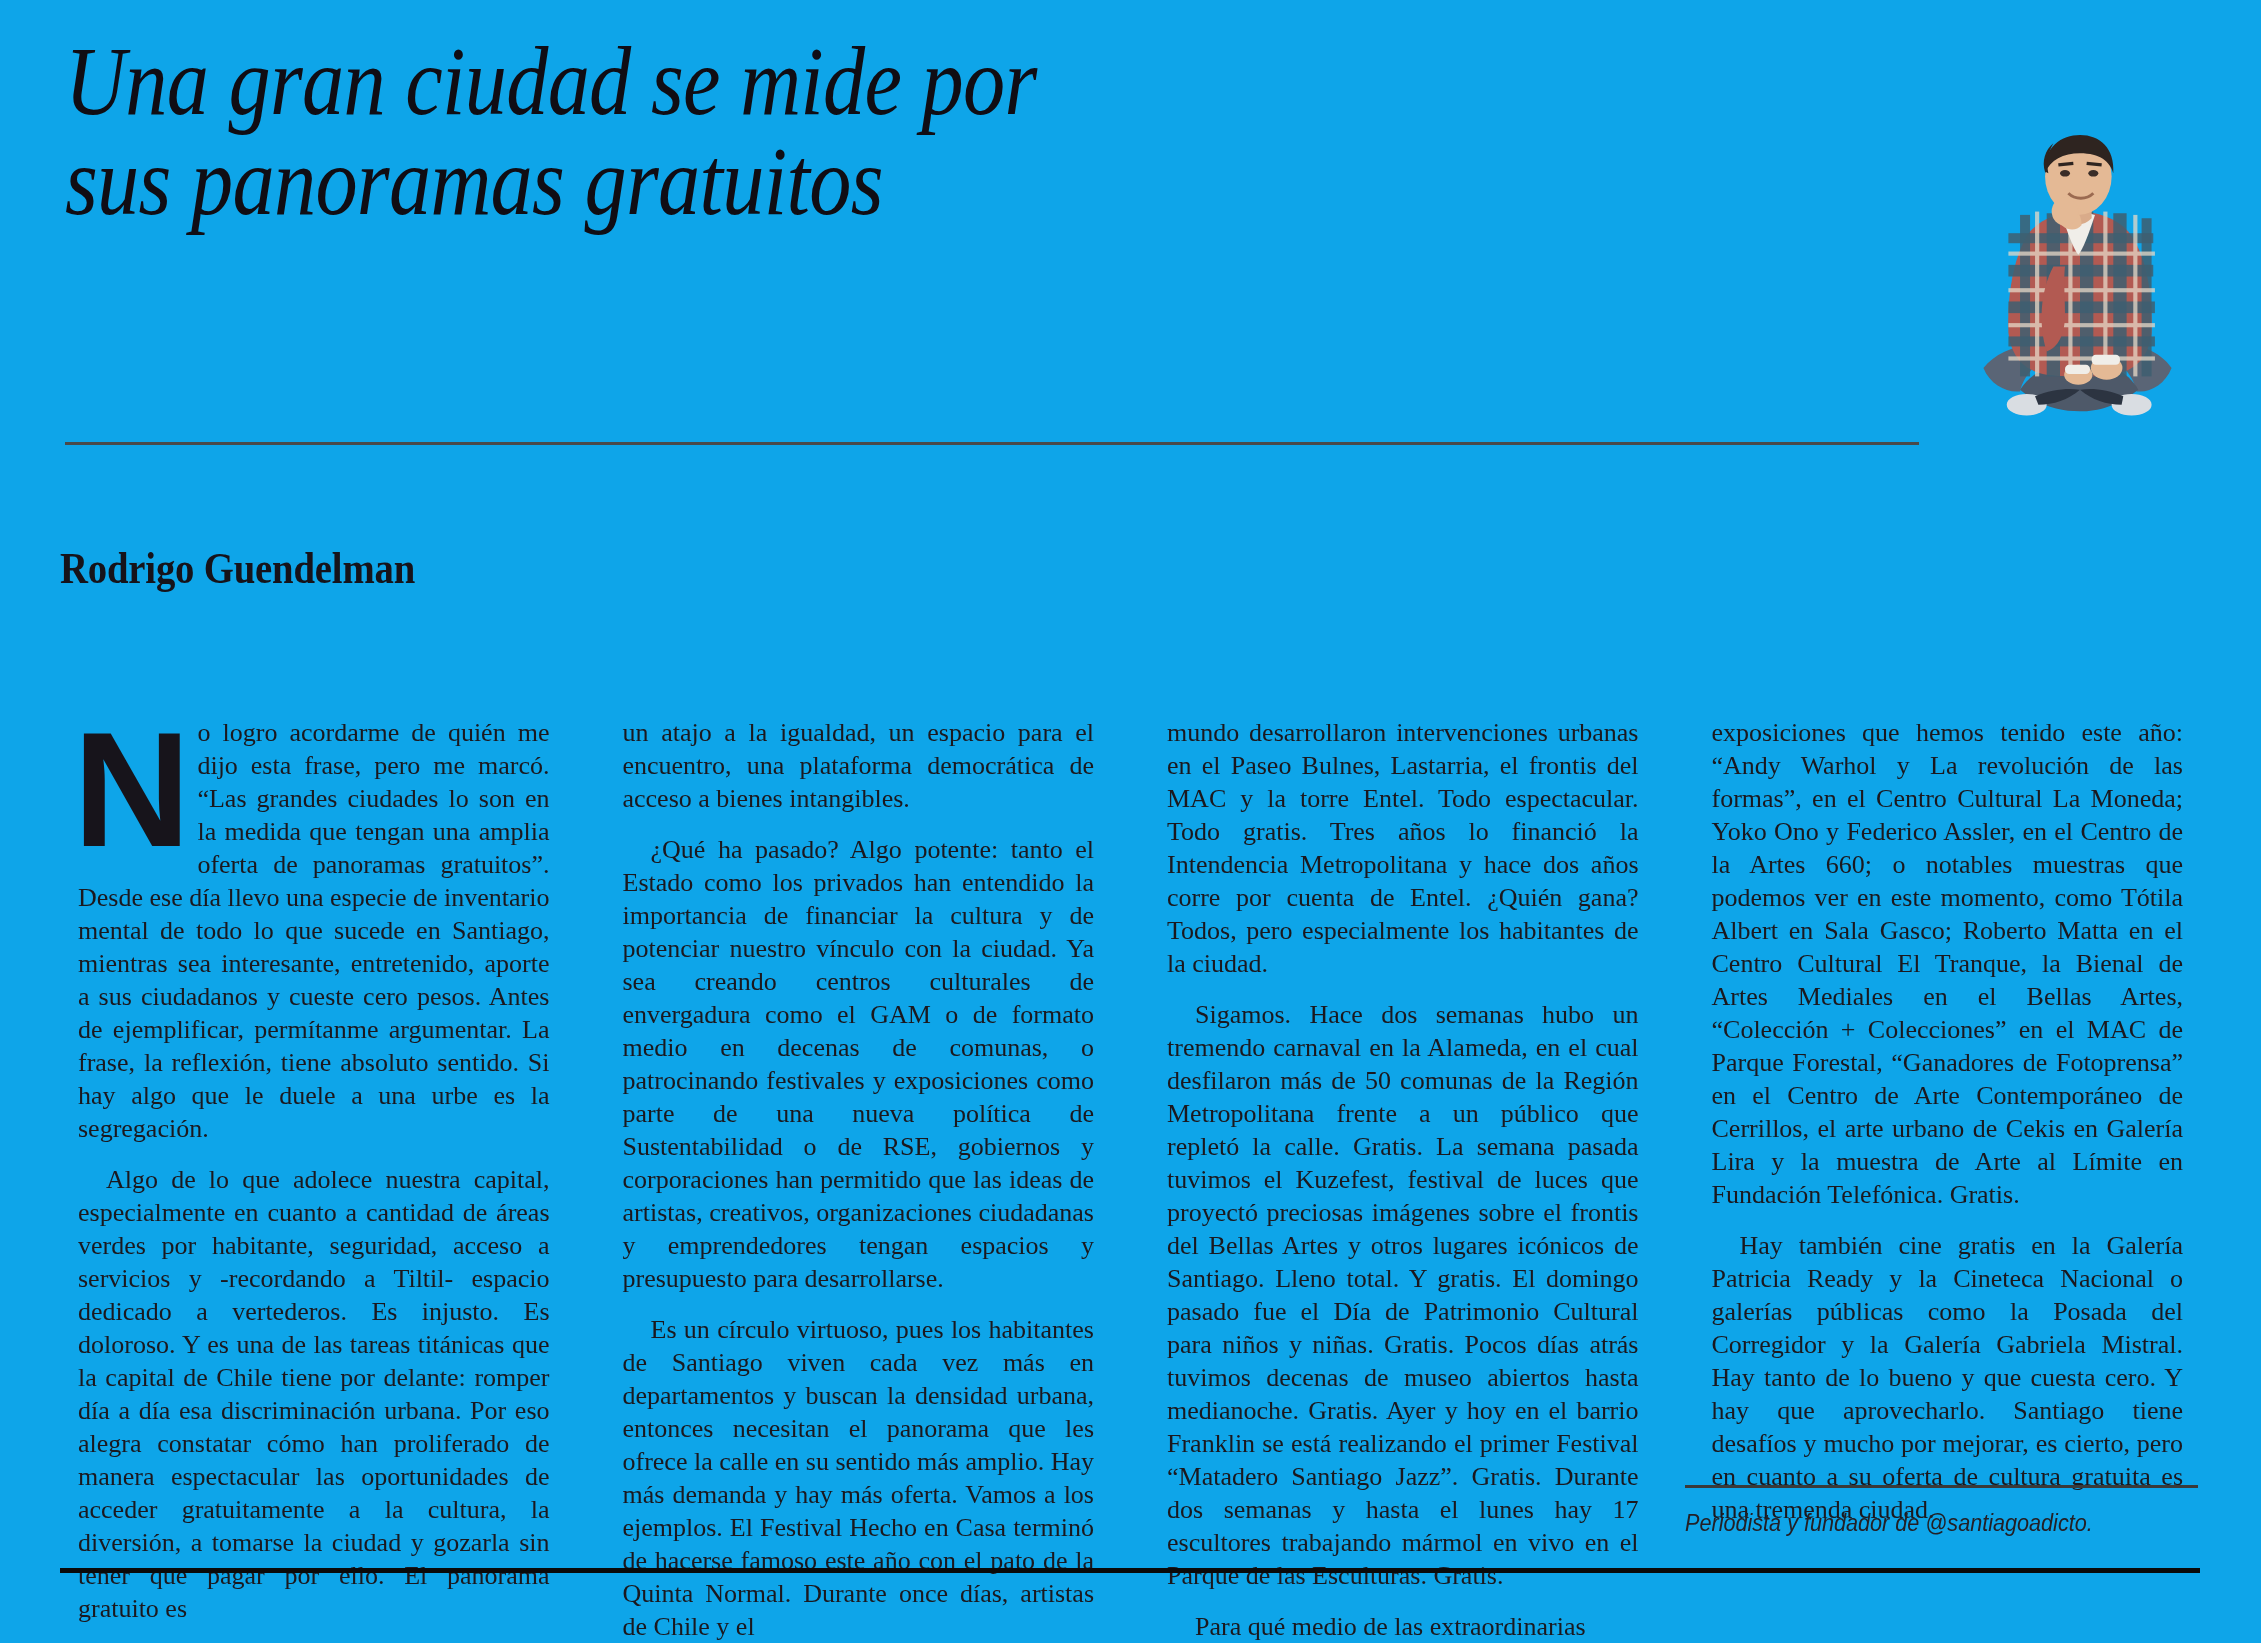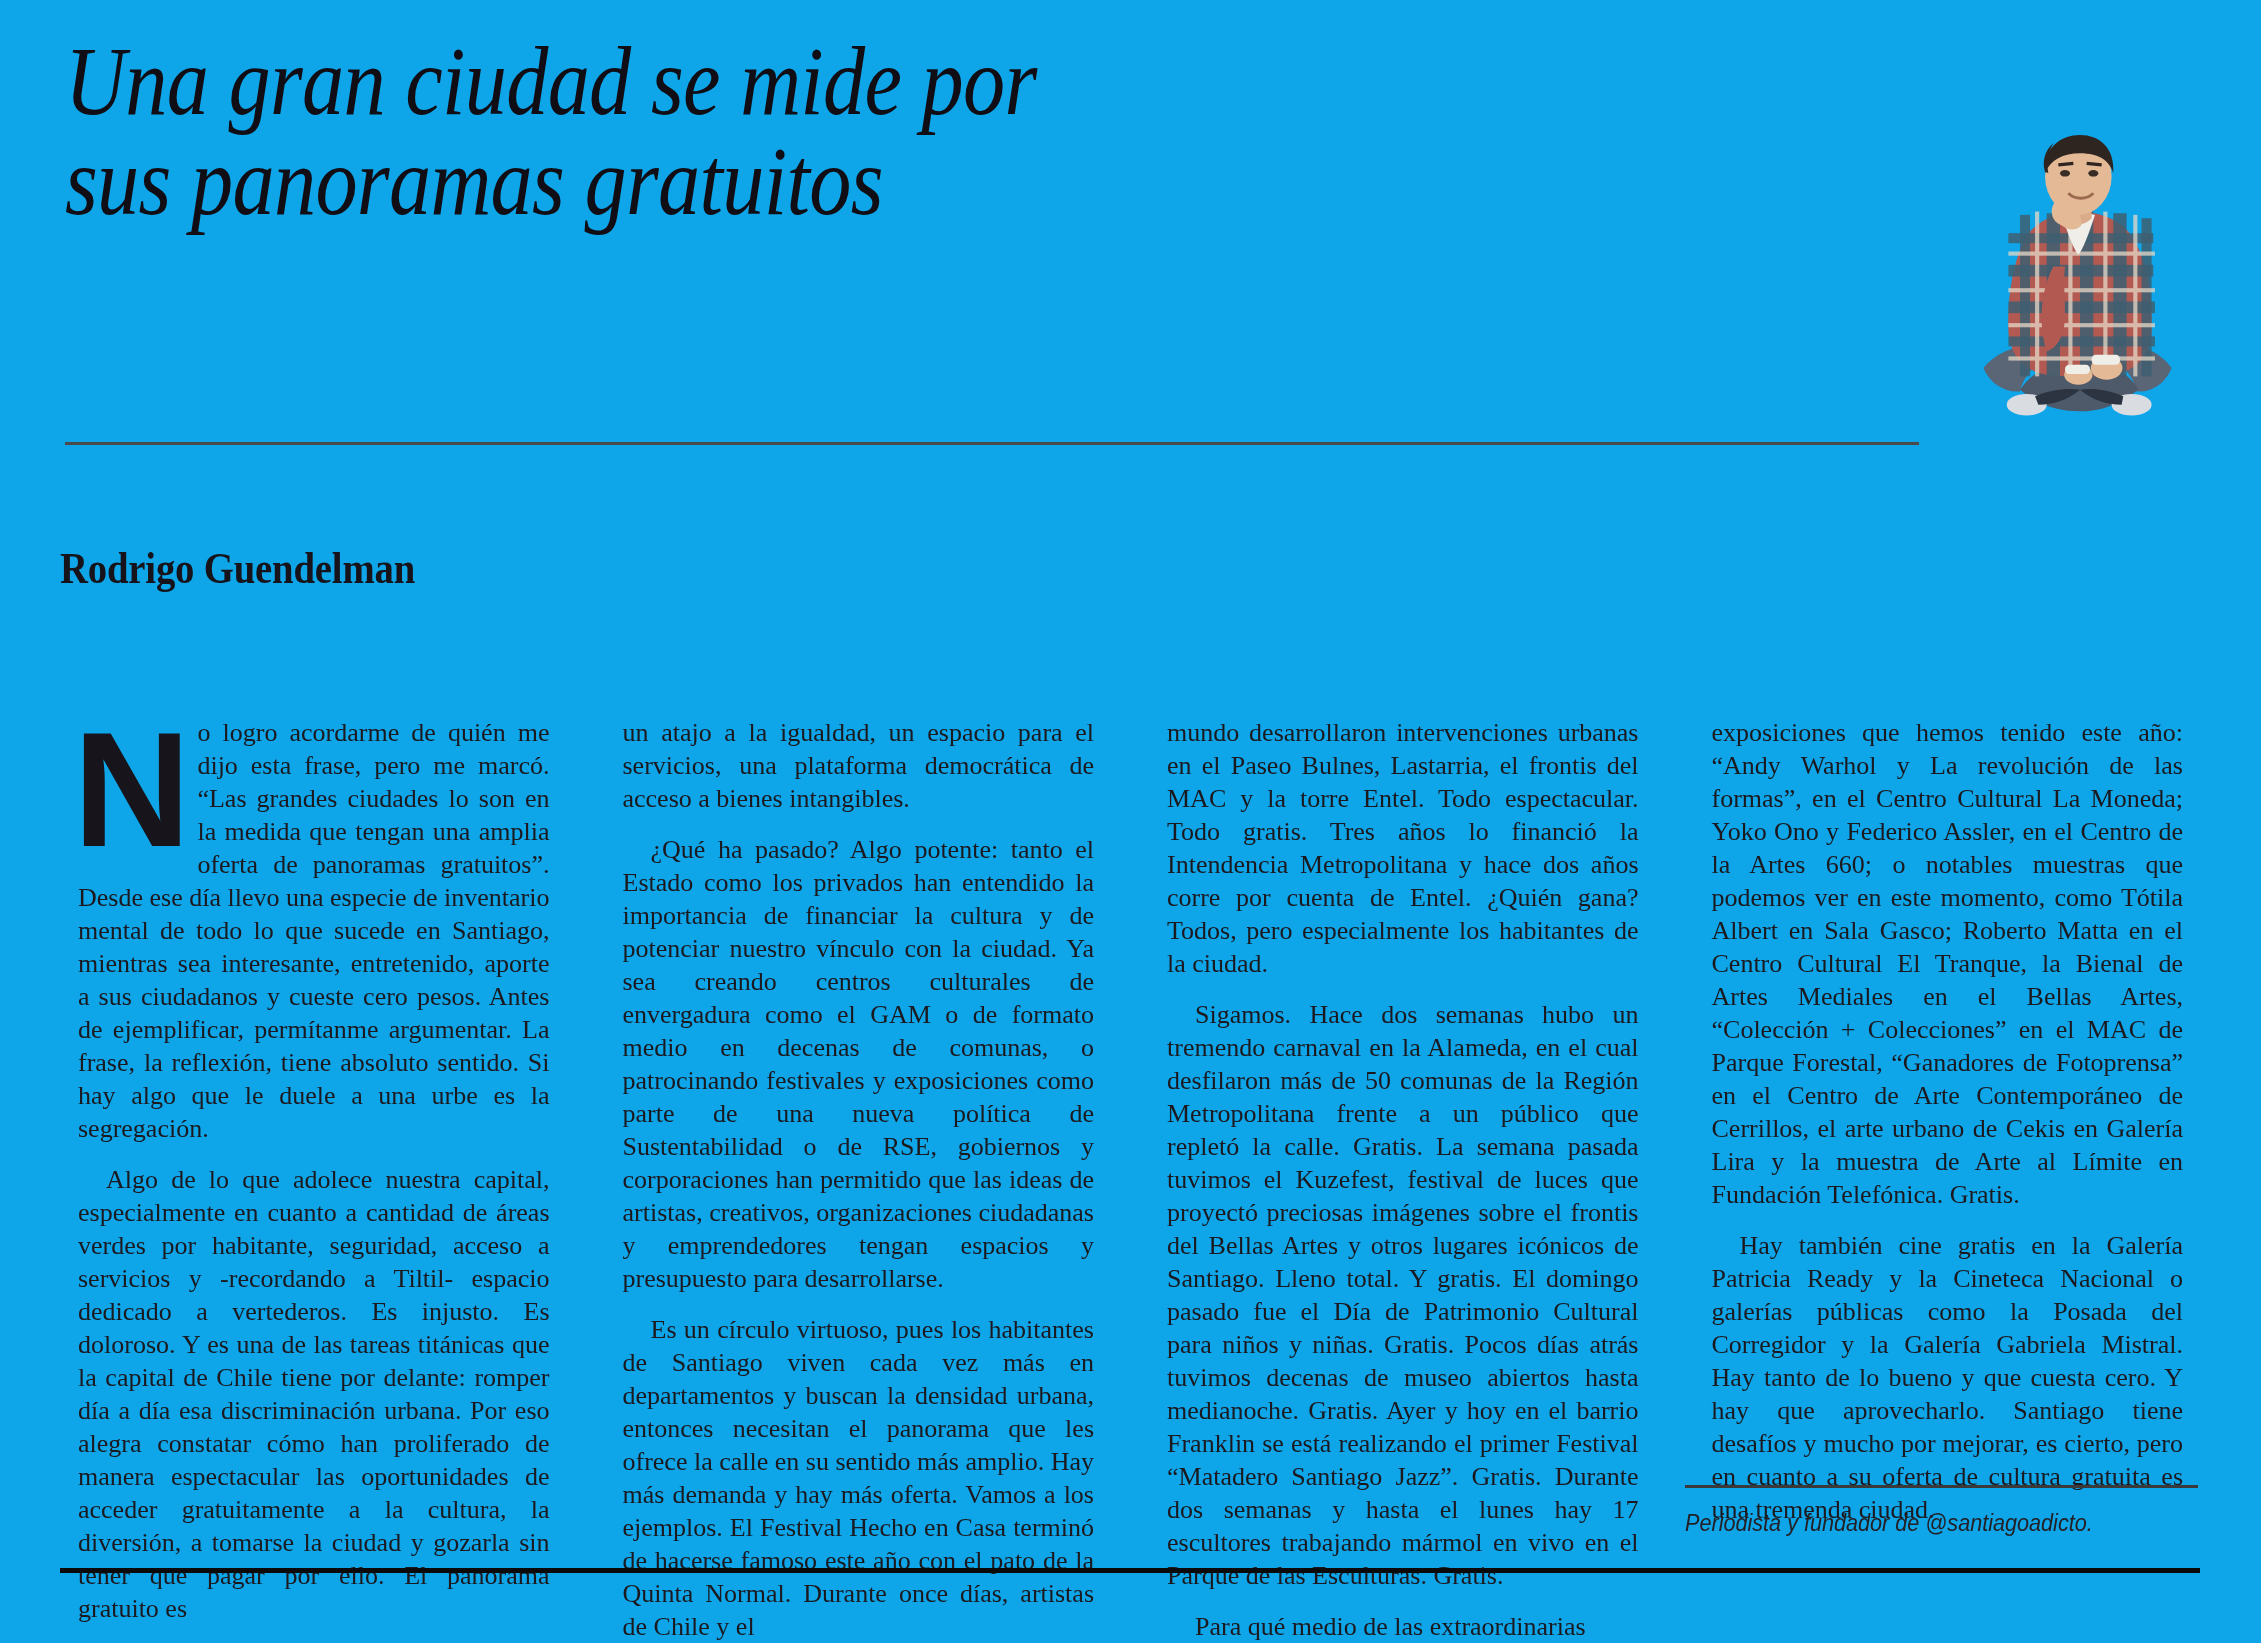--- a/index.html
+++ b/index.html
@@ -226,21 +226,21 @@
   <div class="byline">Rodrigo Guendelman</div>
 
   <div class="columns">
 
     <div class="col col-1">
       <p class="first">No logro acordarme de quién me dijo esta frase, pero me marcó. “Las grandes ciudades lo son en la medida que tengan una amplia oferta de panoramas gratuitos”. Desde ese día llevo una especie de inventario mental de todo lo que sucede en Santiago, mientras sea interesante, entretenido, aporte a sus ciudadanos y cueste cero pesos. Antes de ejemplificar, permítanme argumentar. La frase, la reflexión, tiene absoluto sentido. Si hay algo que le duele a una urbe es la segregación.</p>
       <p>Algo de lo que adolece nuestra capital, especialmente en cuanto a cantidad de áreas verdes por habitante, seguridad, acceso a servicios y -recordando a Tiltil- espacio dedicado a vertederos. Es injusto. Es doloroso. Y es una de las tareas titánicas que la capital de Chile tiene por delante: romper día a día esa discriminación urbana. Por eso alegra constatar cómo han proliferado de manera espectacular las oportunidades de acceder gratuitamente a la cultura, la diversión, a tomarse la ciudad y gozarla sin tener que pagar por ello. El panorama gratuito es</p>
     </div>
 
     <div class="col col-2">
-      <p>un atajo a la igualdad, un espacio para el servicios, una plataforma democrática de acceso a bienes intangibles.</p>
+      <p>un atajo a la igualdad, un espacio para el encuentro, una plataforma democrática de acceso a bienes intangibles.</p>
       <p>¿Qué ha pasado? Algo potente: tanto el Estado como los privados han entendido la importancia de financiar la cultura y de potenciar nuestro vínculo con la ciudad. Ya sea creando centros culturales de envergadura como el GAM o de formato medio en decenas de comunas, o patrocinando festivales y exposiciones como parte de una nueva política de Sustentabilidad o de RSE, gobiernos y corporaciones han permitido que las ideas de artistas, creativos, organizaciones ciudadanas y emprendedores tengan espacios y presupuesto para desarrollarse.</p>
       <p>Es un círculo virtuoso, pues los habitantes de Santiago viven cada vez más en departamentos y buscan la densidad urbana, entonces necesitan el panorama que les ofrece la calle en su sentido más amplio. Hay más demanda y hay más oferta. Vamos a los ejemplos. El Festival Hecho en Casa terminó de hacerse famoso este año con el pato de la Quinta Normal. Durante once días, artistas de Chile y el</p>
     </div>
 
     <div class="col col-3">
       <p>mundo desarrollaron intervenciones urbanas en el Paseo Bulnes, Lastarria, el frontis del MAC y la torre Entel. Todo espectacular. Todo gratis. Tres años lo financió la Intendencia Metropolitana y hace dos años corre por cuenta de Entel. ¿Quién gana? Todos, pero especialmente los habitantes de la ciudad.</p>
       <p>Sigamos. Hace dos semanas hubo un tremendo carnaval en la Alameda, en el cual desfilaron más de 50 comunas de la Región Metropolitana frente a un público que repletó la calle. Gratis. La semana pasada tuvimos el Kuzefest, festival de luces que proyectó preciosas imágenes sobre el frontis del Bellas Artes y otros lugares icónicos de Santiago. Lleno total. Y gratis. El domingo pasado fue el Día de Patrimonio Cultural para niños y niñas. Gratis. Pocos días atrás tuvimos decenas de museo abiertos hasta medianoche. Gratis. Ayer y hoy en el barrio Franklin se está realizando el primer Festival “Matadero Santiago Jazz”. Gratis. Durante dos semanas y hasta el lunes hay 17 escultores trabajando mármol en vivo en el Parque de las Esculturas. Gratis.</p>
       <p>Para qué medio de las extraordinarias</p>
     </div>
 

